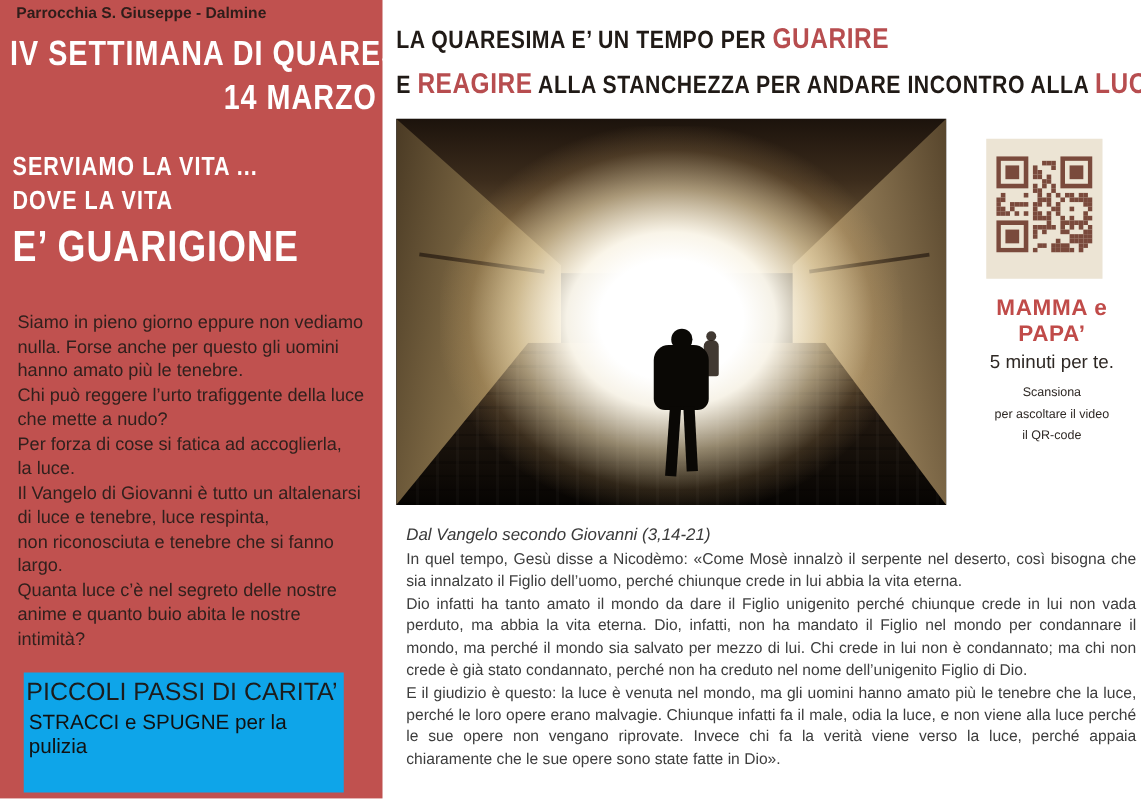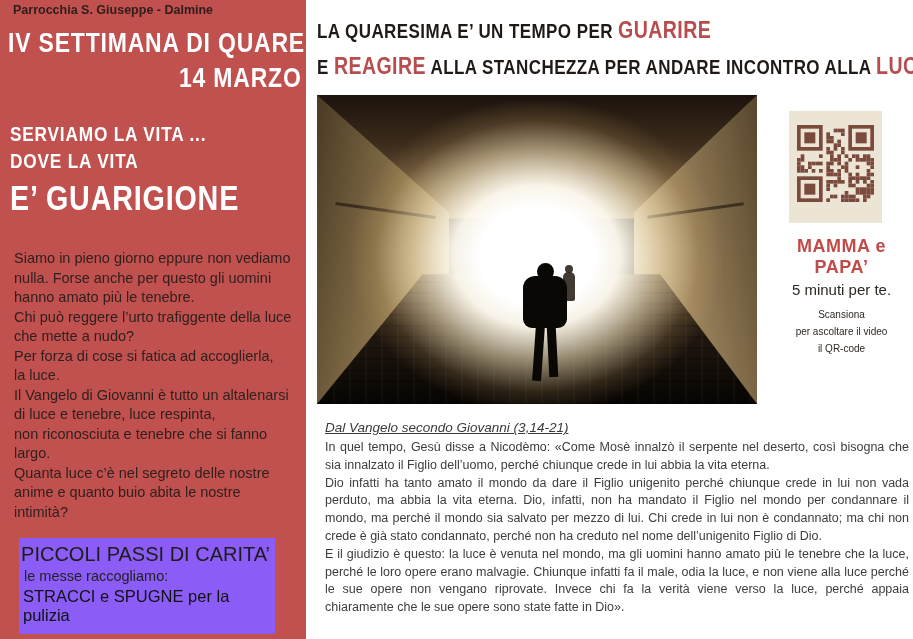--- a/index.html
+++ b/index.html
@@ -14,21 +14,21 @@
                white-space:nowrap; letter-spacing:1px; color:#ffffff; }
   .title1 { position:absolute; left:8px;  top:27px;  width:372px; font-size:28px; }
   .title2 { position:absolute; left:8px;  top:62px;  width:358px; font-size:28px; text-align:right; }
   .sub1   { position:absolute; left:10px; top:122px; font-size:21px; }
   .sub2   { position:absolute; left:10px; top:149px; font-size:21px; }
   .sub3   { position:absolute; left:10px; top:178px; font-size:35px; }
 
   .reflection { position:absolute; left:14px; top:249px; width:288px;
                 font-size:14.5px; line-height:19.5px; color:#31201d; white-space:pre-line; }
 
-  .carita-box   { position:absolute; left:19px; top:538px; width:256px; height:96px; background:#8b5cf6; }
+  .carita-box   { position:absolute; left:19px; top:538px; width:256px; height:96px; background:#0ea5e9; }
   .carita-title { margin:5px 5px 0 0; text-align:right; font-size:20px; color:#1c1c1c; }
   .carita-l1, .carita-l2 { margin:2px 0 0 5px; font-size:14.5px; color:#222222; }
   .carita-l3    { margin:3px 0 0 4px; font-size:16.5px; color:#111111; }
 
   
   .headline { position:absolute; left:317px; top:12px; }
   .hl-line  { font-weight:700; transform:scaleX(0.85); transform-origin:left top;
               white-space:nowrap; font-size:20px; letter-spacing:0.5px;
               color:#201a16; line-height:36px; height:36px; }
   .hl-accent { color:#b74d4f; font-size:23px; }
@@ -74,21 +74,21 @@
   .qr-tile { position:absolute; left:789px; top:111px; width:93px; height:112px; background:#ece4d4; }
   .qr-tile svg { position:absolute; left:8px; top:14px; width:77px; height:77px; }
   .qr-caption { position:absolute; left:770px; top:236px; width:143px; text-align:center; color:#2e2824; }
   .mamma    { color:#c04b49; font-weight:700; font-size:18px; letter-spacing:0.5px; }
   .cap-sub  { font-size:15px; margin-top:3px; }
   .cap-scan { font-size:10px; line-height:17px; }
   .cap-scan.first { margin-top:8px; }
 
   
   .gospel-caption { position:absolute; left:325px; top:420px; font-style:italic;
-                    font-size:13.5px; color:#3a3a3a;text-decoration:underline; }
+                    font-size:13.5px; color:#3a3a3a; }
   .gospel { position:absolute; left:325px; top:439px; width:584px; font-size:12.5px;
             line-height:17.8px; text-align:justify; color:#3d3d3d; }
   .gospel p { margin:0; }
 </style>
 </head>
 <body>
 
 <div class="page">
 
   <div class="sidebar">
@@ -108,21 +108,20 @@
 Il Vangelo di Giovanni è tutto un altalenarsi
 di luce e tenebre, luce respinta,
 non riconosciuta e tenebre che si fanno
 largo.
 Quanta luce c’è nel segreto delle nostre
 anime e quanto buio abita le nostre
 intimità?</div>
 
     <div class="carita-box">
       <div class="carita-title">PICCOLI PASSI DI CARITA’</div>
-      <div class="carita-l2">le messe raccogliamo:</div>
       <div class="carita-l3">STRACCI e SPUGNE per la pulizia</div>
     </div>
   </div>
 
   <div class="headline">
     <div class="hl-line"><span>LA QUARESIMA E’ UN TEMPO PER </span><span class="hl-accent">GUARIRE</span></div>
     <div class="hl-line"><span>E </span><span class="hl-accent">REAGIRE</span><span> ALLA STANCHEZZA PER ANDARE INCONTRO ALLA </span><span class="hl-accent">LUCE</span></div>
   </div>
 
   <div class="photo">

